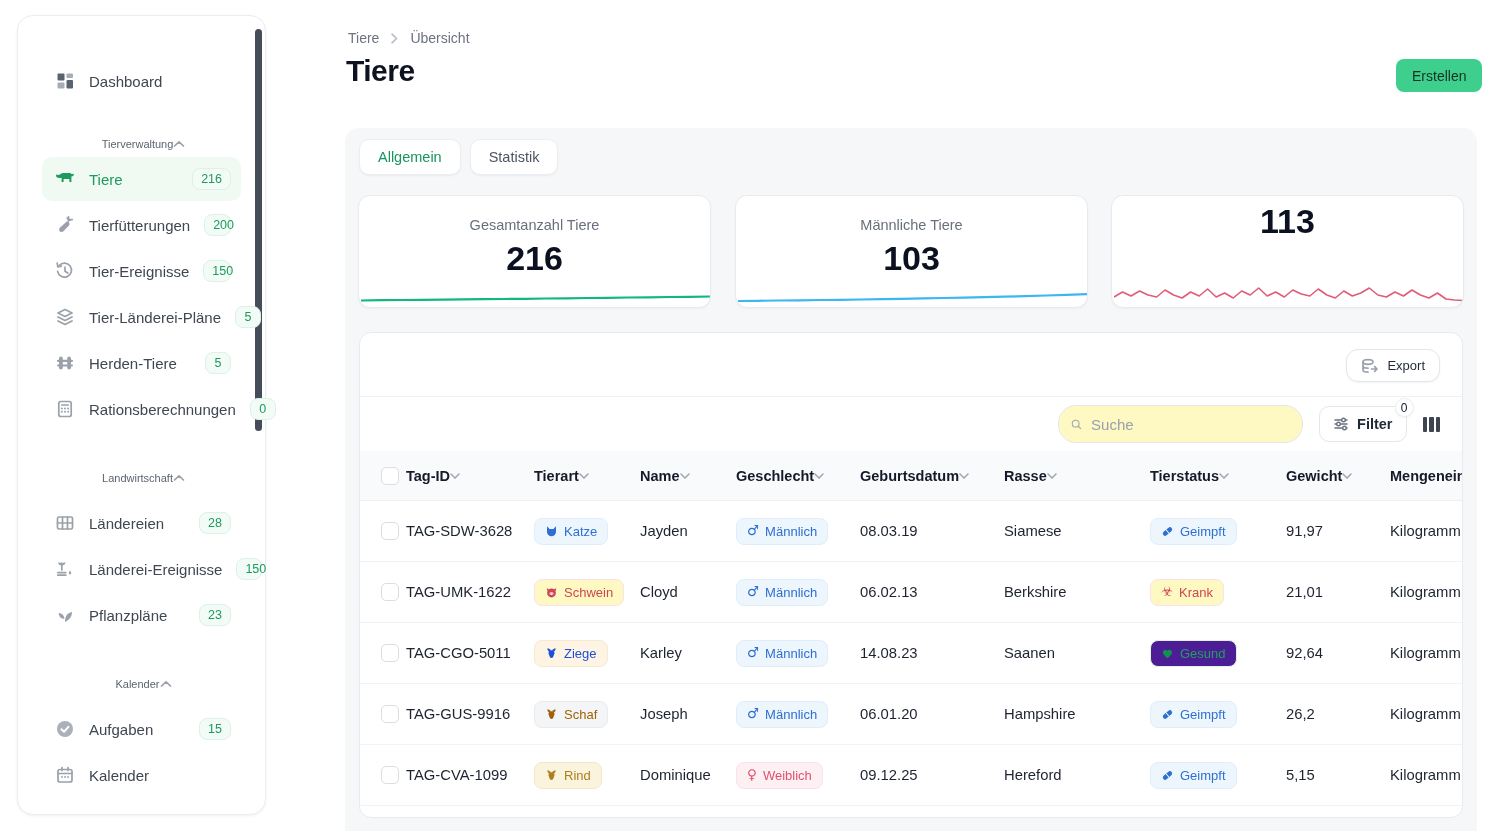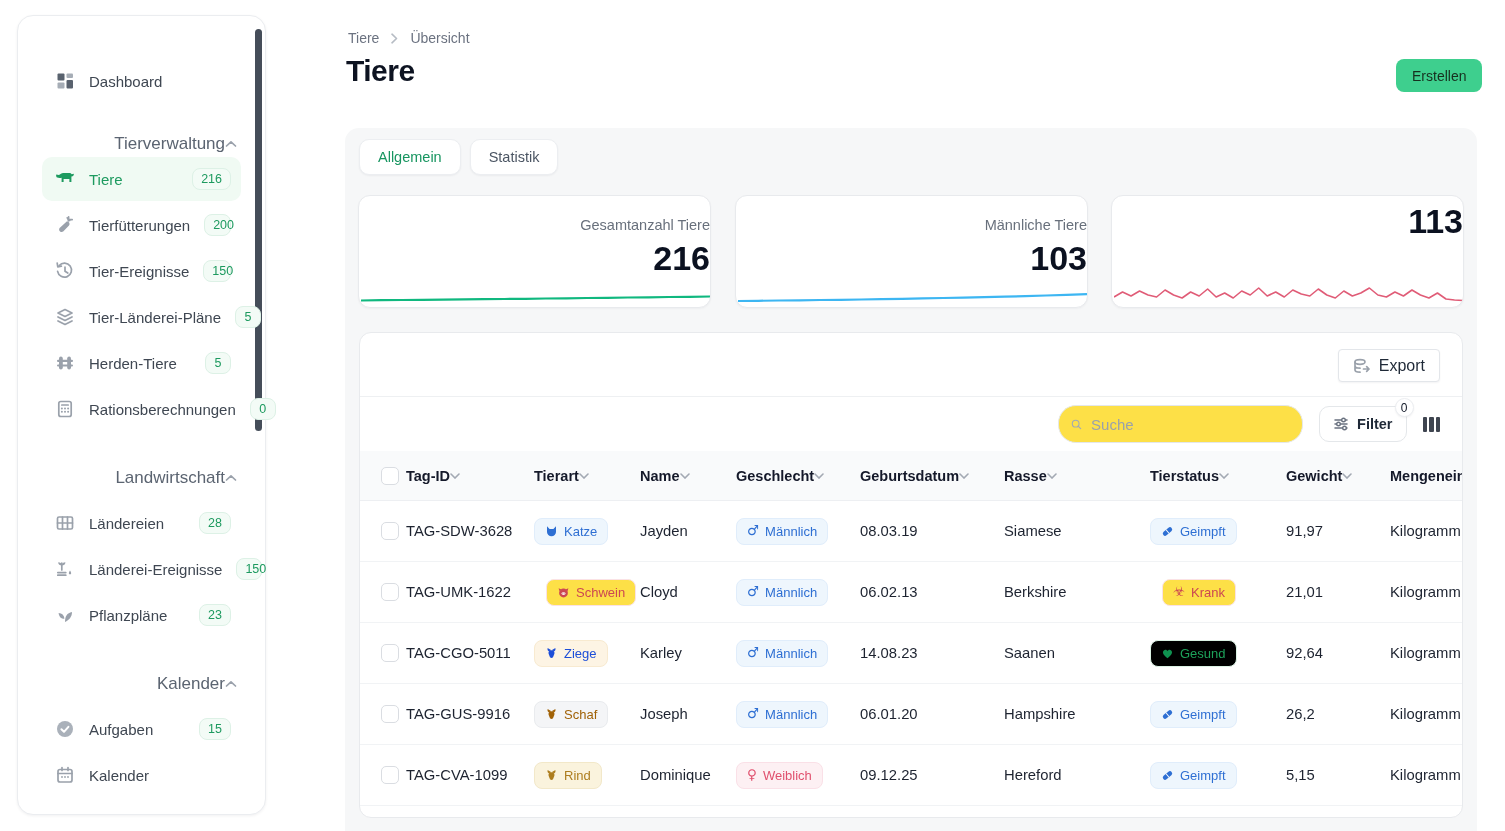--- a/index.html
+++ b/index.html
@@ -15,22 +15,22 @@
   .sb-item { position:absolute; left:24px; right:24px; height:44px;
     display:flex; align-items:center; gap:14px; padding:0 10px 0 13px;
     border-radius:10px; cursor:pointer; }
   .sb-item.active { background:#f0faf3; }
   .sb-item .lbl { font-size:15px; color:#3f4752; flex:1; white-space:nowrap; }
   .sb-item.active .lbl { color:#1d9a5f; font-weight:500; }
   .sb-badge { font-size:12.5px; color:#1d9a5f; background:#f3fbf6;
     border:1px solid #ddf1e6; border-radius:8px; padding:3px 8px; min-width:26px;
     text-align:center; }
   .sb-section { position:absolute; left:32px; right:28px; height:20px;
-    display:flex; align-items:center; justify-content:flex-end;
-    font-size:17px; color:#5b6471; cursor:pointer; }
+    display:flex; align-items:center; justify-content:center;
+    font-size:11px; color:#5b6471; cursor:pointer; }
   .icn { width:20px; height:20px; flex:none; }
   .s { stroke:#9aa1ab; stroke-width:1.7; fill:none; stroke-linecap:round; stroke-linejoin:round; }
   .f { fill:#9aa1ab; }
 
   
   #breadcrumb { position:absolute; left:348px; top:30px; display:flex;
     align-items:center; gap:12px; font-size:14px; color:#6b7280; }
   #page-title { position:absolute; left:346px; top:54px; font-size:30px;
     font-weight:700; color:#0d1321; letter-spacing:-.5px; }
   #create-btn { position:absolute; left:1396px; top:59px; height:33px;
@@ -42,37 +42,37 @@
     background:#f6f7f8; border-radius:14px 14px 0 0; }
   #tabs { position:absolute; left:14px; top:11px; display:flex; gap:9px; }
   .tab { background:#fff; border:1px solid #eceef1; border-radius:10px;
     box-shadow:0 1px 2px rgba(16,24,40,.05); padding:9px 18px; font-size:14.5px;
     color:#4b5563; font-family:inherit; cursor:pointer; }
   .tab.active { color:#179560; font-weight:500; }
 
   
   .stat-card { position:absolute; top:67px; width:353px; height:113px;
     background:#fff; border:1px solid #e8eaed; border-radius:12px;
-    box-shadow:0 1px 2px rgba(16,24,40,.04); overflow:hidden; text-align:right; }
+    box-shadow:0 1px 2px rgba(16,24,40,.04); overflow:hidden; text-align:center; }
   .stat-label { margin-top:21px; font-size:14.5px; color:#68707c; }
   .stat-value { margin-top:6px; font-size:34px; font-weight:700; color:#0b1120; }
   .spark { position:absolute; left:2px; right:2px; bottom:2px; height:22px; width:349px; }
 
   
   #table-card { position:absolute; left:14px; top:204px; width:1104px; height:486px;
     background:#fff; border:1px solid #e8eaed; border-radius:12px; overflow:hidden; }
   #export-row { position:relative; height:64px; border-bottom:1px solid #eef0f2; }
   #export-btn { position:absolute; right:22px; top:16px; height:33px;
     display:flex; align-items:center; gap:9px; padding:0 14px; background:#fff;
-    border:1px solid #e3e6ea; border-radius:4px; box-shadow:0 1px 2px rgba(16,24,40,.05);
-    font-size:16px; color:#1f2937; font-family:inherit; cursor:pointer; }
+    border:1px solid #e3e6ea; border-radius:12px; box-shadow:0 1px 2px rgba(16,24,40,.05);
+    font-size:13px; color:#1f2937; font-family:inherit; cursor:pointer; }
   #controls-row { height:54px; display:flex; align-items:center;
     justify-content:flex-end; padding-right:22px; gap:16px; }
   #search-box { width:245px; height:38px; border:1px solid #e4e7ea; border-radius:18px;
-    display:flex; align-items:center; gap:9px; padding:0 12px; background:#fde047; }
+    display:flex; align-items:center; gap:9px; padding:0 12px; background:#fef9c3; }
   #search-box input { border:none; outline:none; flex:1; font-size:15px;
     font-family:inherit; color:#1f2937; background:transparent; }
   #search-box input::placeholder { color:#9aa1ab; }
   #filter-btn { position:relative; height:36px; display:flex; align-items:center;
     gap:8px; padding:0 13px; background:#fff; border:1px solid #e4e7ea;
     border-radius:10px; font-size:14.5px; font-weight:600; color:#1f2937;
     font-family:inherit; cursor:pointer; }
   #filter-count { position:absolute; top:-9px; right:-8px; min-width:19px; height:19px;
     background:#fff; border:1px solid #eceef1; border-radius:10px;
     box-shadow:0 1px 2px rgba(16,24,40,.06); font-size:12px; font-weight:400;
@@ -87,26 +87,26 @@
     font-size:14.5px; font-weight:700; color:#15192a; }
   .th { display:flex; align-items:center; cursor:pointer; white-space:nowrap; }
   .trow { height:61px; border-bottom:1px solid #f1f3f5; font-size:14.8px;
     color:#1d2330; white-space:nowrap; }
   .checkbox { width:18px; height:18px; margin-left:21px; background:#fff;
     border:1.5px solid #dadde2; border-radius:5px; cursor:pointer; }
 
   .badge { display:inline-flex; align-items:center; gap:6px; height:27px;
     padding:0 10px; border-radius:8px; font-size:13px; }
   .b-blue  { color:#2e6fd3; background:#eef6fd; border:1px solid #e0edfb; }
-  .b-red   { color:#cc4752; background:#fde047; border:1px solid #fae2e5;margin-left:12px; }
+  .b-red   { color:#cc4752; background:#fef9c3; border:1px solid #fae2e5; }
   .b-amber { color:#1d4ed8; background:#fdf4e4; border:1px solid #f8ead0; }
   .b-gray  { color:#a16207; background:#f4f5f7; border:1px solid #e9ebee; }
   .b-gold  { color:#ad7d1e; background:#faf3dd; border:1px solid #f2e8c9; }
   .b-pink  { color:#e0506e; background:#fdf0f3; border:1px solid #fae0e7; }
-  .b-green { color:#1da25a; background:#000000; border:1px solid #dcf3e5; }
+  .b-green { color:#1da25a; background:#4c1d95; border:1px solid #dcf3e5; }
   .glyph { font-size:13.5px; font-weight:700; line-height:1; font-family:"DejaVu Sans",sans-serif; }
   .b-icn { width:13px; height:13px; }
 </style>
 </head>
 <body>
 
 <nav id="sidebar">
   <div id="sb-scroll"></div>
 
   <div class="sb-item" style="top:43px">

